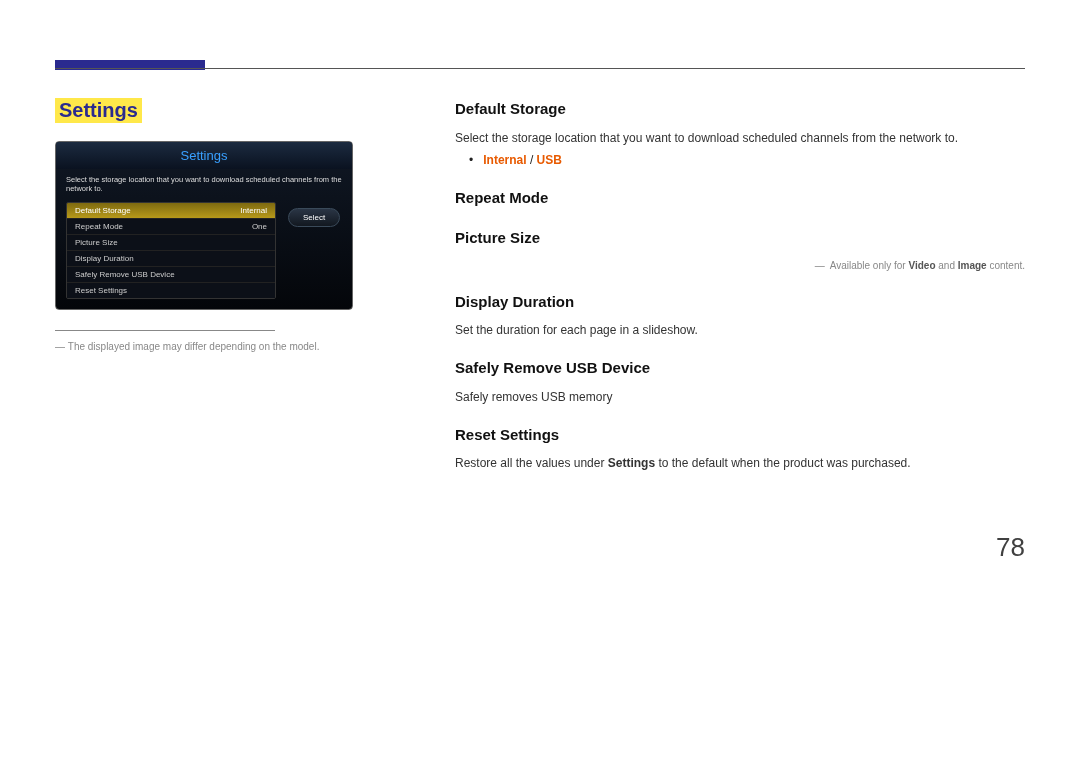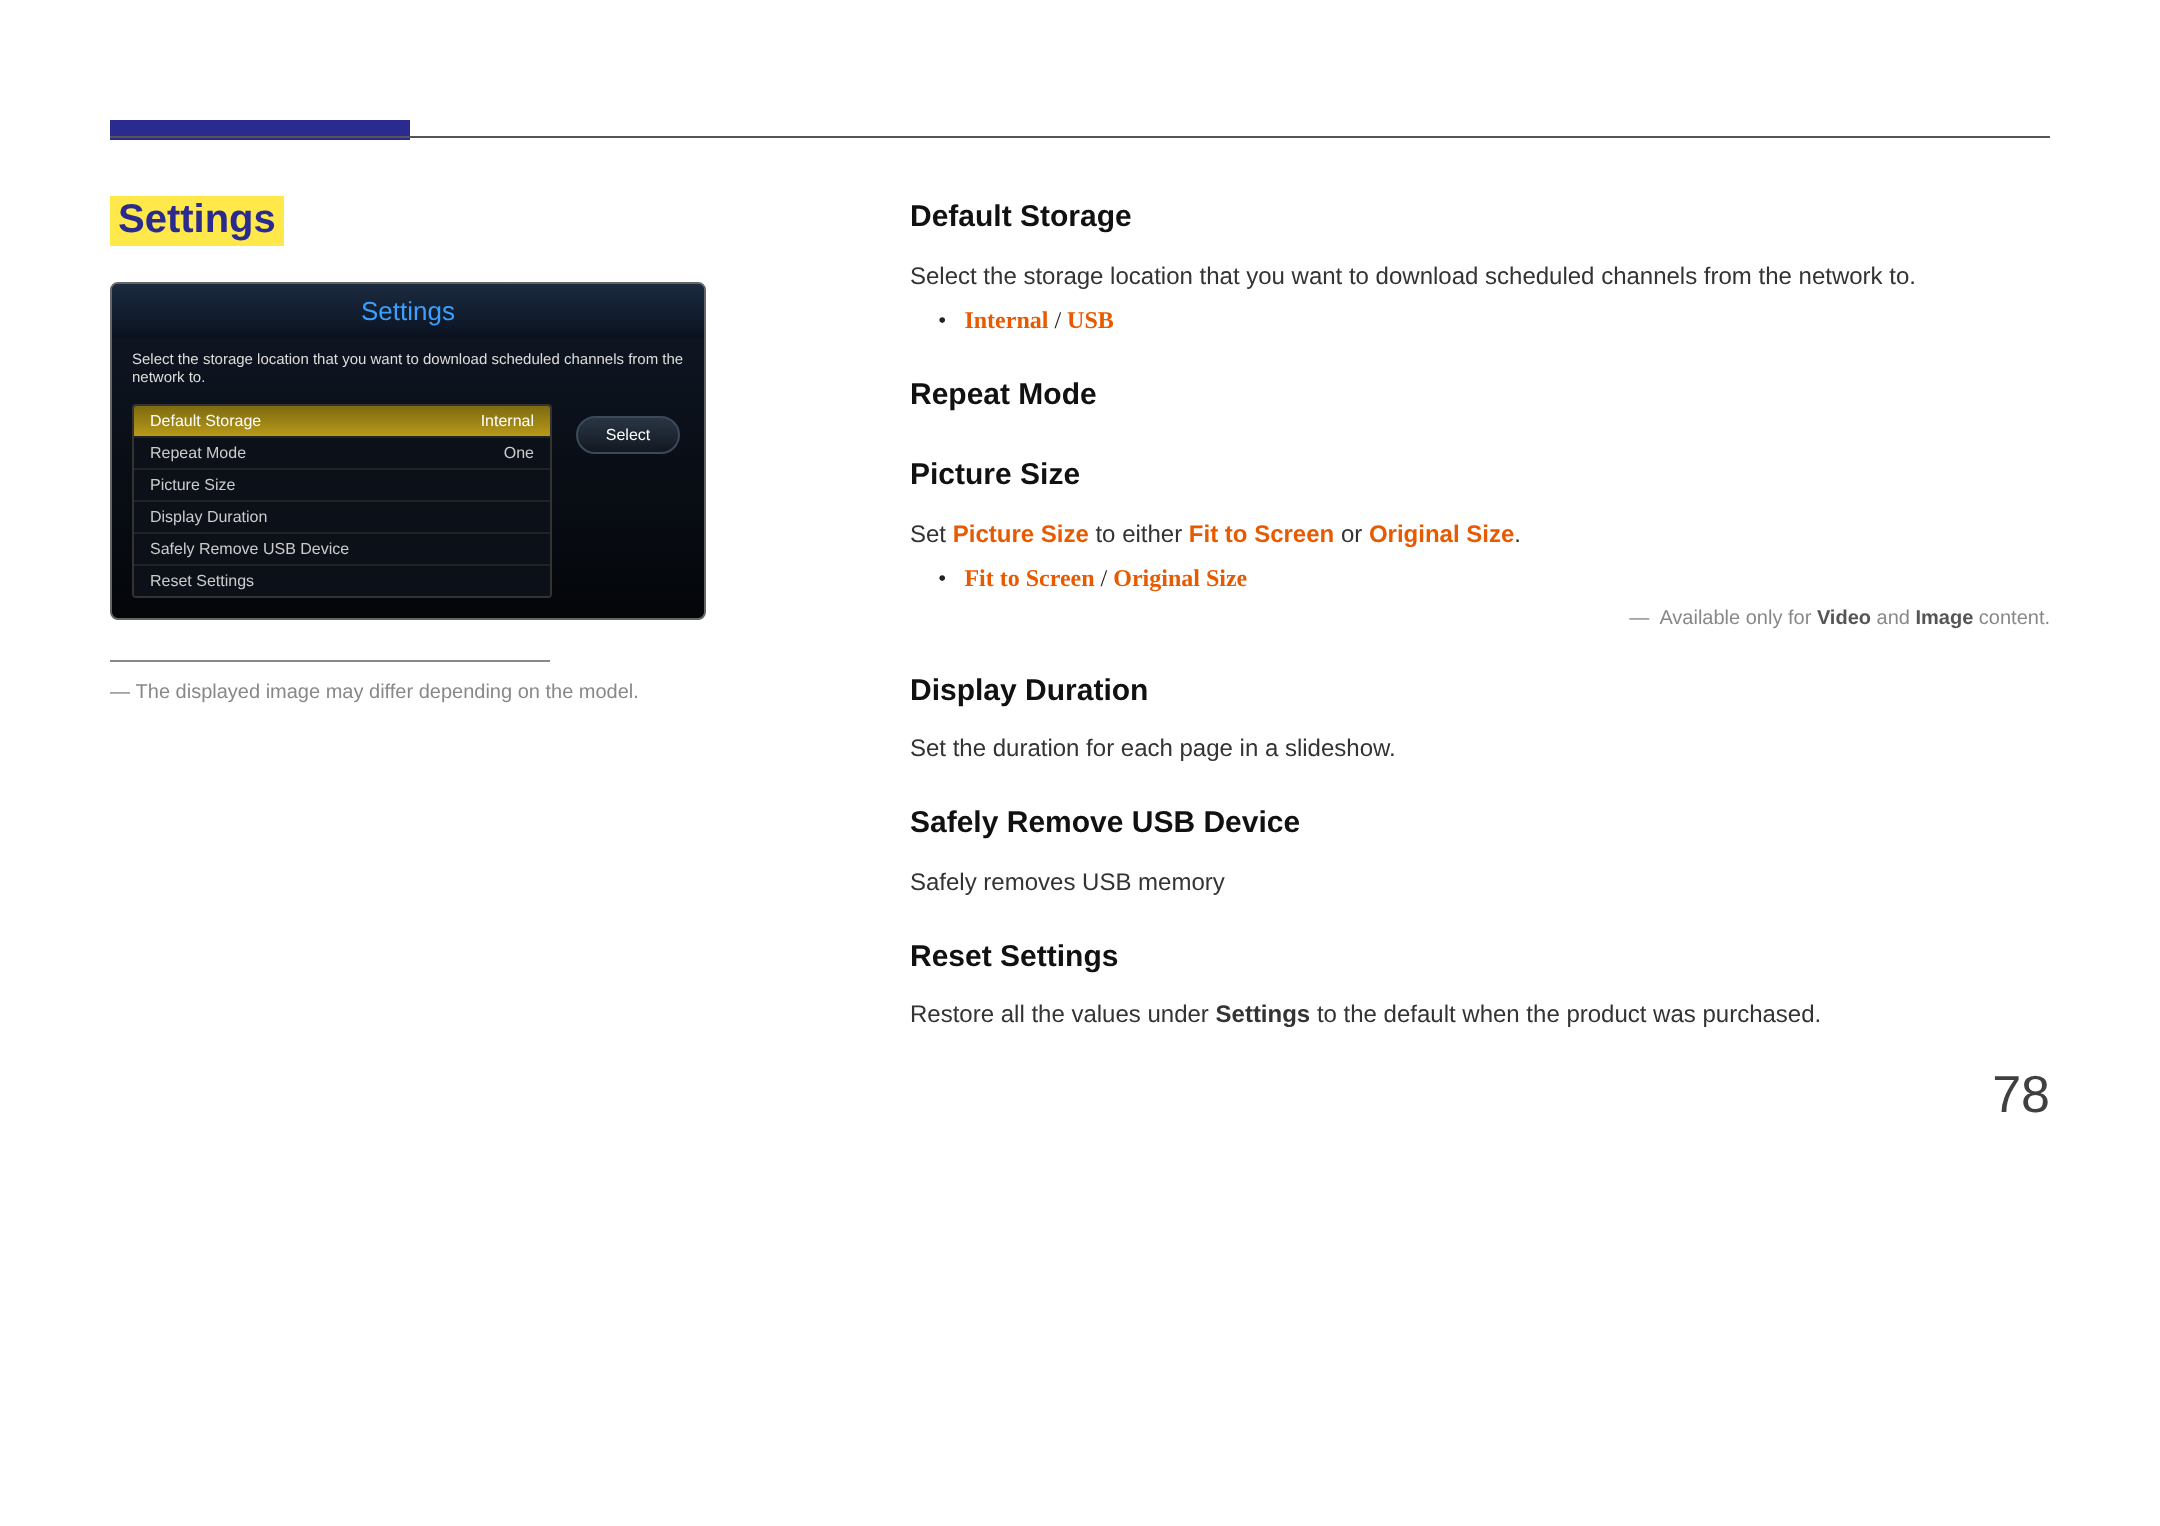--- a/index.html
+++ b/index.html
@@ -19,21 +19,21 @@
   .osd-row { display: flex; justify-content: space-between; align-items: center; padding: 3px 8px; border-bottom: 1px solid #222; background: #0c1018; color: #ccc; font-size: 8px; }
   .osd-row:last-child { border-bottom: none; }
   .osd-row.sel { background: linear-gradient(#7e6a10, #b7991a); color: #fff; }
   .osd-close { position: absolute; right: 12px; top: 6px; width: 52px; text-align: center; background: linear-gradient(#2a3545,#121820); border: 1px solid #3a4a5a; border-radius: 10px; padding: 4px 0; color: #fff; font-size: 8px; }
   .left-rule { margin-top: 20px; border: none; border-top: 1px solid #888; width: 220px; }
   .footnote { margin-top: 10px; font-size: 10px; color: #888; }
   .footnote::before { content: "\2015\00a0"; color: #888; }
   .section h3 { font-size: 15px; font-weight: bold; color: #111; margin-bottom: 8px; }
   .section { margin-bottom: 18px; font-size: 12px; line-height: 1.5; }
   .section p { color: #333; margin-bottom: 4px; }
-  .bullet-line { margin-left: 14px; margin-top: 2px; margin-bottom: 2px; font-family: Liberation Serif, serif; }
+  .bullet-line { margin-left: 14px; margin-top: 2px; margin-bottom: 2px; }
   .bullet-line::before { content: "\2022\00a0\00a0"; color: #222; }
   .hl { color: #e85a00; font-weight: bold; }
   .sep { color: #222; font-weight: normal; }
   .dash-note { font-size: 10px; color: #888; margin-top: 4px; text-align: right; }
   .dash-note::before { content: "\2015\00a0"; color: #888; }
   .dash-note b { color: #555; font-weight: bold; }
   .pagenum { position: absolute; bottom: 28px; right: 55px; font-size: 26px; color: #404040; }
 </style>
 </head>
 <body>
@@ -95,28 +95,20 @@
           <span class="hl">USB</span>
         </div>
       </div>
 
       <div class="section">
         <h3>Repeat Mode</h3>
       </div>
 
       <div class="section">
         <h3>Picture Size</h3>
-        <p>
-          <span>Set </span><span class="hl">Picture Size</span><span> to either </span><span class="hl">Fit to Screen</span><span> or </span><span class="hl">Original Size</span><span>.</span>
-        </p>
-        <div class="bullet-line">
-          <span class="hl">Fit to Screen</span>
-          <span class="sep"> / </span>
-          <span class="hl">Original Size</span>
-        </div>
         <div class="dash-note">
           <span>Available only for </span><b>Video</b><span> and </span><b>Image</b><span> content.</span>
         </div>
       </div>
 
       <div class="section">
         <h3>Display Duration</h3>
         <p>Set the duration for each page in a slideshow.</p>
       </div>
 

